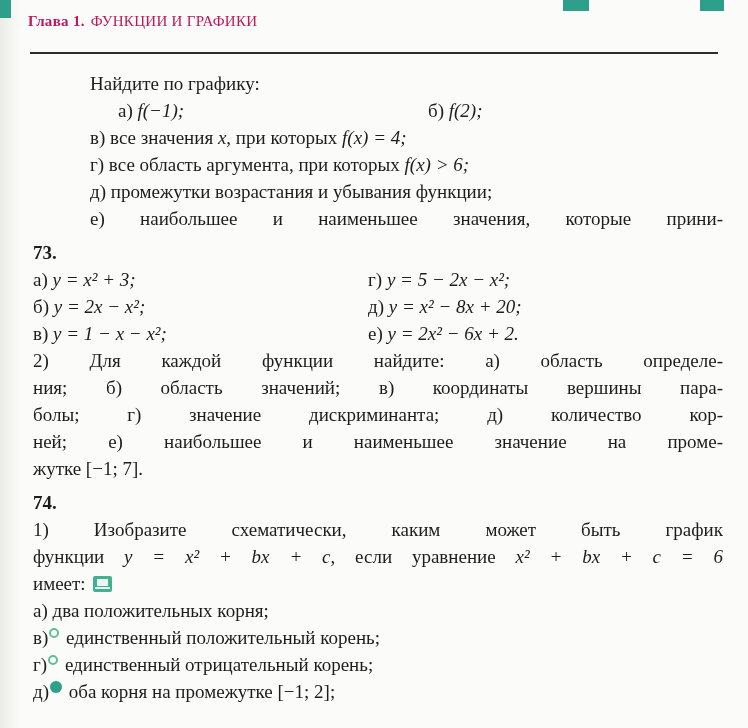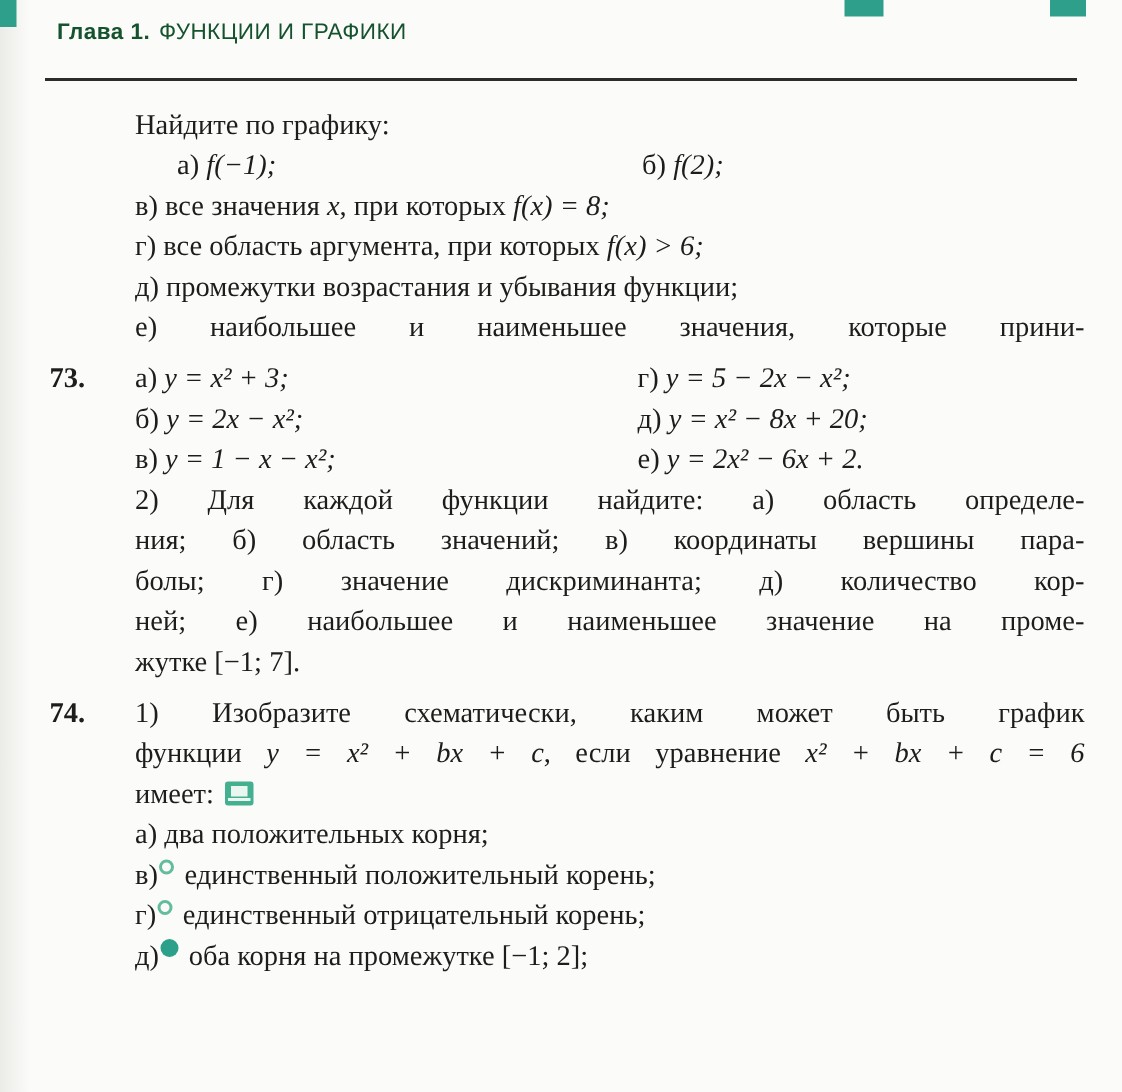--- a/index.html
+++ b/index.html
@@ -9,32 +9,32 @@
     background:#fbfbf9; overflow:hidden;
     font-family:"Liberation Serif", serif; color:#1d1d1d;
   }
   .edge-shade{ position:absolute; left:0; top:0; width:20px; height:100%;
     background:linear-gradient(90deg,#ebebe8,rgba(251,251,249,0)); pointer-events:none; }
   .decor-sq { position:absolute; background:#2e9f8a; }
   #sq-left  { left:0;   top:0; width:11px; height:18px; }
   #sq-mid   { left:563px; top:0; width:26px; height:11px; }
   #sq-right { left:700px; top:0; width:24px; height:11px; }
 
-  .header { position:absolute; left:38px; top:13px;
-    font-family:Liberation Sans, sans-serif; font-size:15px; letter-spacing:.3px; color:#14532d; }
+  .header { position:absolute; left:28px; top:13px;
+    font-family:Liberation Serif, serif; font-size:15px; letter-spacing:.3px; color:#be185d; }
   .header .chapter { font-weight:bold; margin-right:6px; }
   .rule { position:absolute; left:30px; top:52px; width:688px; height:2px; background:#2c2c2c; }
 
   .body { position:absolute; left:33px; top:70px; width:690px;
     font-size:19px; line-height:27px; }
   .line { min-height:27px; }
   .just { text-align:justify; text-align-last:justify; }
   .math { font-style:italic; }
 
-  section.task { display:flex; margin-bottom:7px; }
+  section.task { display:flex; margin-bottom:7px;flex-direction:column; }
   .tnum { width:57px; flex:none; font-weight:bold; }
   .tbody { flex:1; min-width:0; }
   .intro { margin-left:57px; margin-bottom:7px; }
 
   .two-col { display:flex; }
   .two-col .c1 { width:310px; flex:none;margin-left:28px; }
   .grid-row { display:flex; }
   .grid-row .c1 { width:335px; flex:none; }
 
   .circle-open { display:inline-block; width:10px; height:10px; border:2px solid #63bd9b;
@@ -64,21 +64,21 @@
   <div class="rule"></div>
 
   <div class="body">
 
     <section class="intro">
       <div class="line"><span>Найдите по графику:</span></div>
       <div class="two-col">
         <div class="c1 line"><span>а) </span><span class="math">f(−1);</span></div>
         <div class="c2 line"><span>б) </span><span class="math">f(2);</span></div>
       </div>
-      <div class="line"><span>в) все значения </span><span class="math">x</span><span>, при которых </span><span class="math">f(x) = 8;</span></div>
+      <div class="line"><span>в) все значения </span><span class="math">x</span><span>, при которых </span><span class="math">f(x) = 4;</span></div>
       <div class="line"><span>г) все область аргумента, при которых </span><span class="math">f(x) &gt; 6;</span></div>
       <div class="line"><span>д) промежутки возрастания и убывания функции;</span></div>
       <div class="line just"><span>е) наибольшее и наименьшее значения, которые прини-</span></div>
     </section>
 
     <section class="task">
       <div class="tnum">73.</div>
       <div class="tbody">
         <div class="grid-row">
           <div class="c1 line"><span>а) </span><span class="math">y = x² + 3;</span></div>

